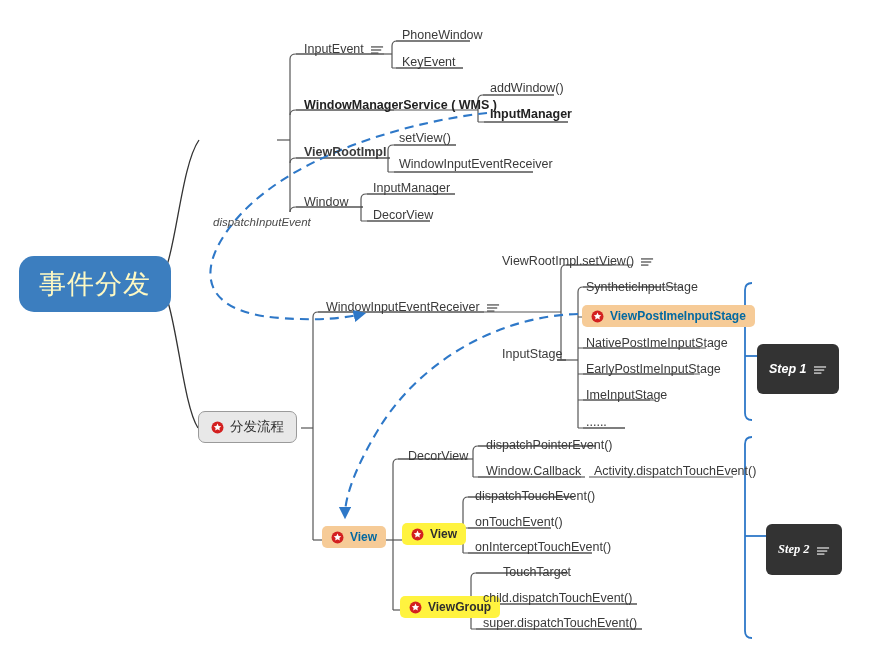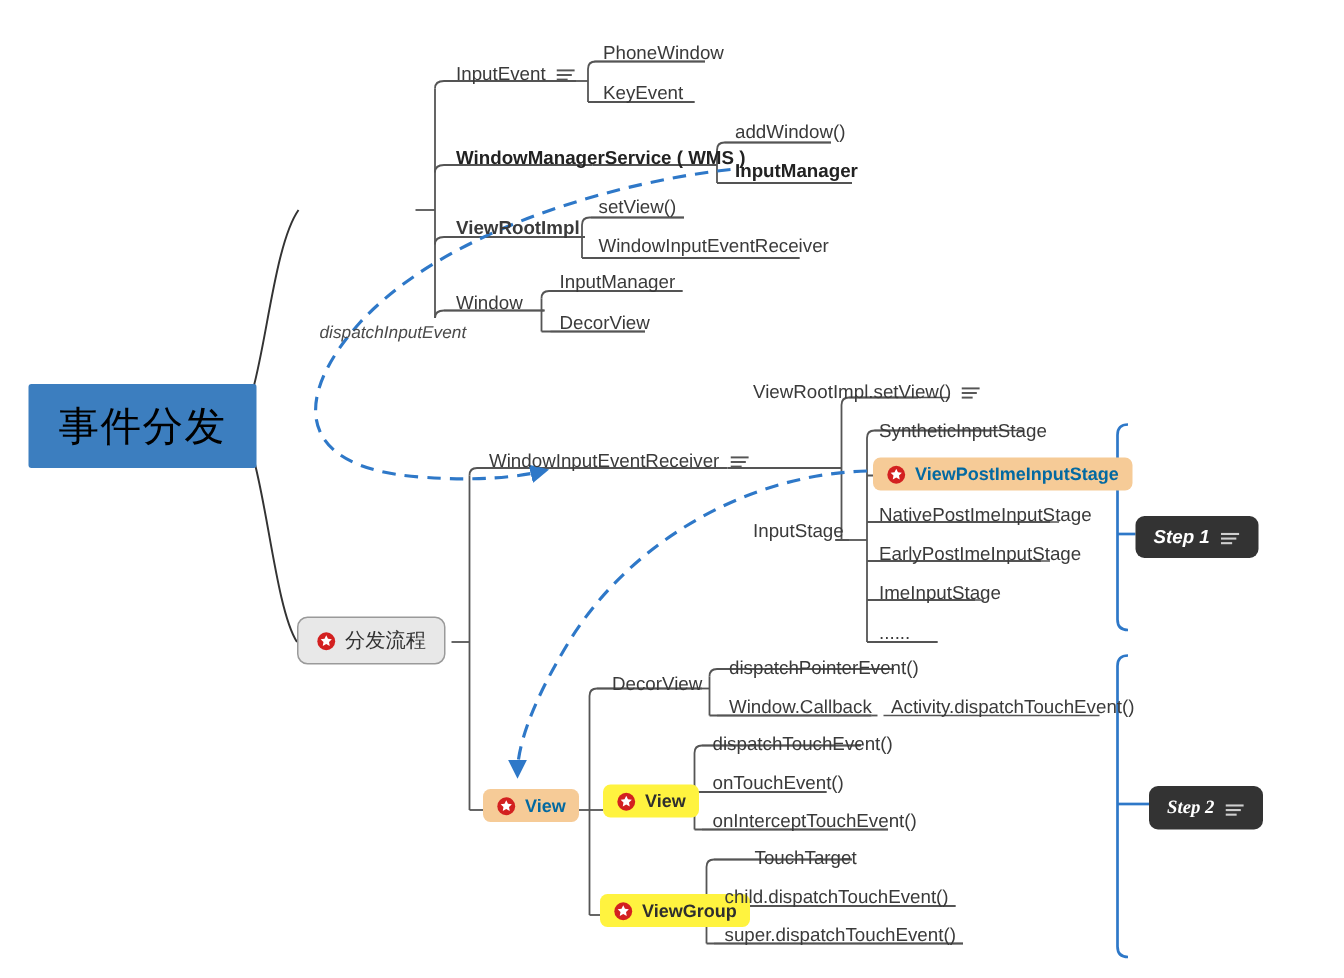--- a/index.html
+++ b/index.html
@@ -32,23 +32,23 @@
   
   .n-plain {
     color: #3a3a3a;
     font-size: 12.5px;
     padding: 0 2px 2px 2px;
   }
   .n-plain.bold { font-weight: bold; color: #222; }
   
   .n-root {
     background: #3C7EBF;
-    color: #000000;
+    color: #fef9c3;
     font-size: 27px;
-    border-radius: 2px;
+    border-radius: 15px;
     padding: 10px 20px;
     letter-spacing: 1px;
   }
   
   .n-grey {
     background: #E8E8E8;
     border: 1px solid #9a9a9a;
     border-radius: 7px;
     color: #333;
     font-size: 13.5px;
@@ -73,21 +73,21 @@
     padding: 4px 9px;
   }
   
   .n-step {
     background: #333333;
     color: #ffffff;
     border-radius: 6px;
     font-size: 12.5px;
     font-weight: bold;
     font-style: italic;
-    padding: 7px 12px;
+    padding: 18px 12px;
   }
   .n-label-italic {
     color: #4a4a4a;
     font-size: 11.5px;
     font-style: italic;
   }
   .star-icon {
     width: 13px; height: 13px;
     margin-right: 6px;
     flex: 0 0 auto;

